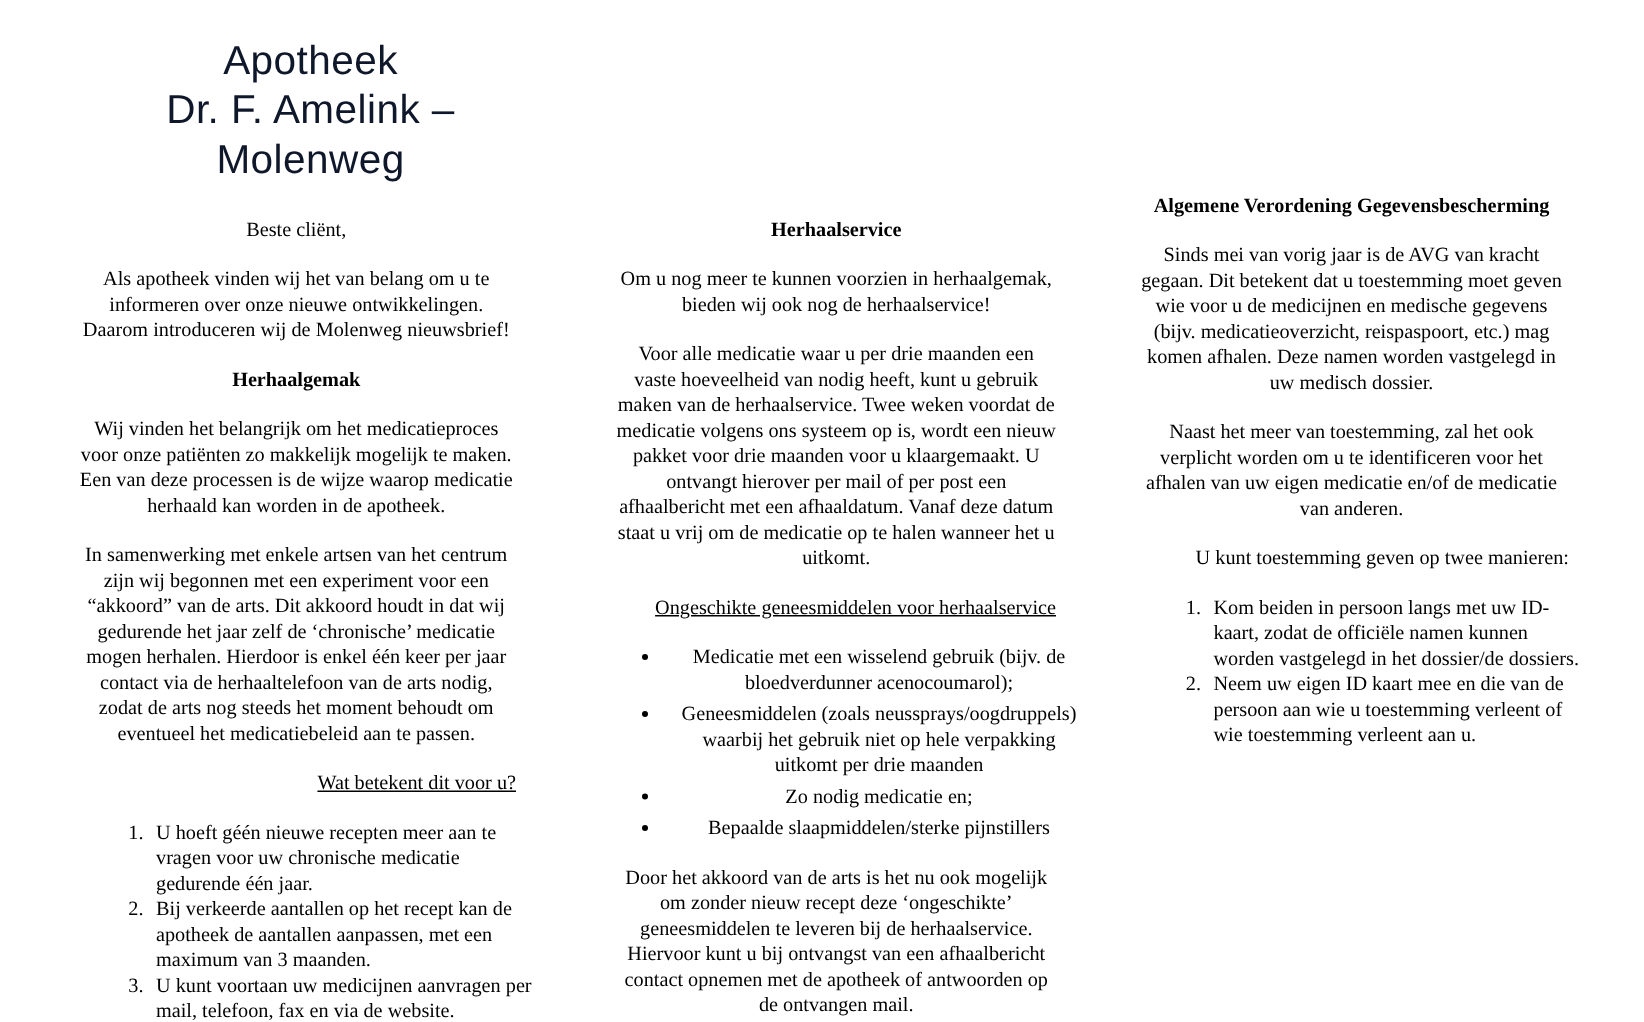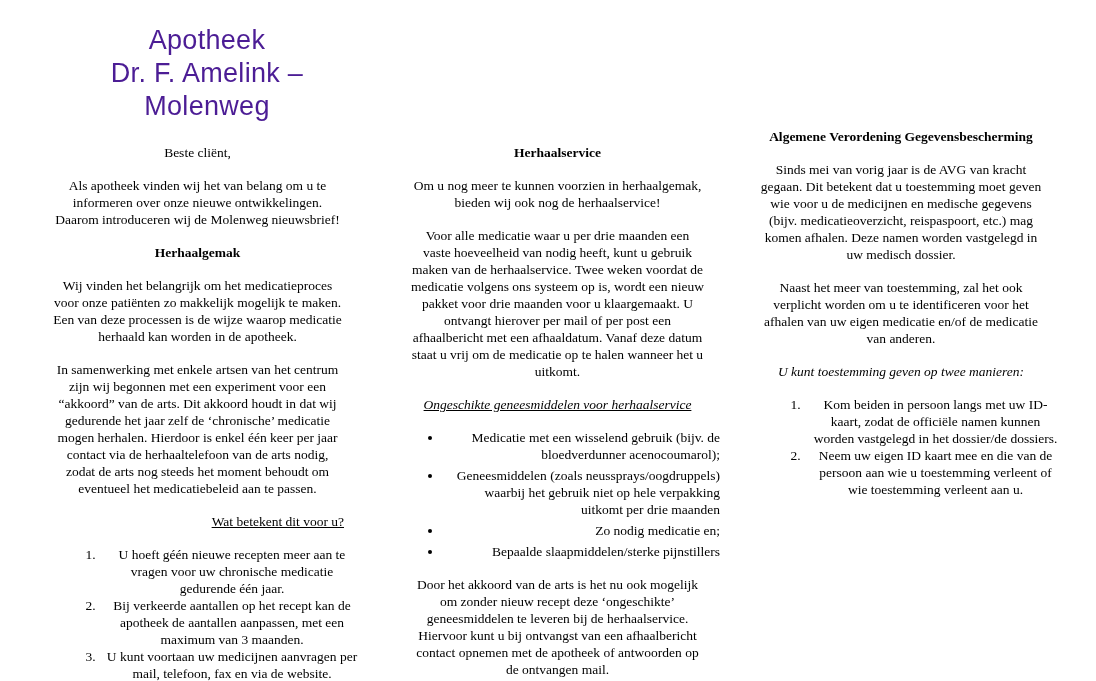--- a/index.html
+++ b/index.html
@@ -8,52 +8,52 @@
     font-family: "Liberation Serif", "DejaVu Serif", serif;
     color: #000000;
   }
   .page { position: relative; width: 1096px; height: 681px; background: #ffffff; }
 
   .doc-title {
     position: absolute; left: 57px; top: 24px; width: 300px;
     text-align: center;
     font-family: "Liberation Sans", "DejaVu Sans", sans-serif;
     font-size: 27px; line-height: 33px; letter-spacing: 0.3px;
-    color: #4c1d95; font-weight: 400;
+    color: #0f172a; font-weight: 400;
   }
 
   .columns {
     position: absolute; left: 35px; top: 128px; width: 1030px;
     display: flex; align-items: flex-start;
   }
   .col { font-size: 13.5px; line-height: 17px; text-align: center; }
   .col-1 { width: 325px; margin-right: 35px; }
   .col-2 { width: 325px; margin-right: 20px; }
   .col-3 { width: 322px; }
 
   .col p { margin: 16px; }
   .h { font-weight: bold; }
   .u { text-decoration: underline; text-align: right; }
-  .left { text-align: center; font-style: italic; }
+  .left { text-align: right; }
 
   .mt6  { margin-top: 6px; }
   .mt10 { margin-top: 10px; }
   .mt11 { margin-top: 11px; }
   .mt13 { margin-top: 13px; }
   .mt20 { margin-top: 20px; }
 
   ol.num {
     margin: 1px 0 0 0; padding-left: 64px;
-    text-align: center; list-style: decimal outside;
+    text-align: left; list-style: decimal outside;
   }
   ol.num li { padding-left: 5px; margin: 0; }
 
   ul.bul {
     margin: 8px 0 12px 0; padding-left: 48px;
-    text-align: right; list-style: disc outside;
+    text-align: center; list-style: disc outside;
   }
   ul.bul li { padding-left: 9px; margin: 0 0 4px 0; }
   ul.bul li:last-child { margin-bottom: 0; }
 </style>
 </head>
 <body>
 
 <div class="page">
 
   <header class="doc-title">

